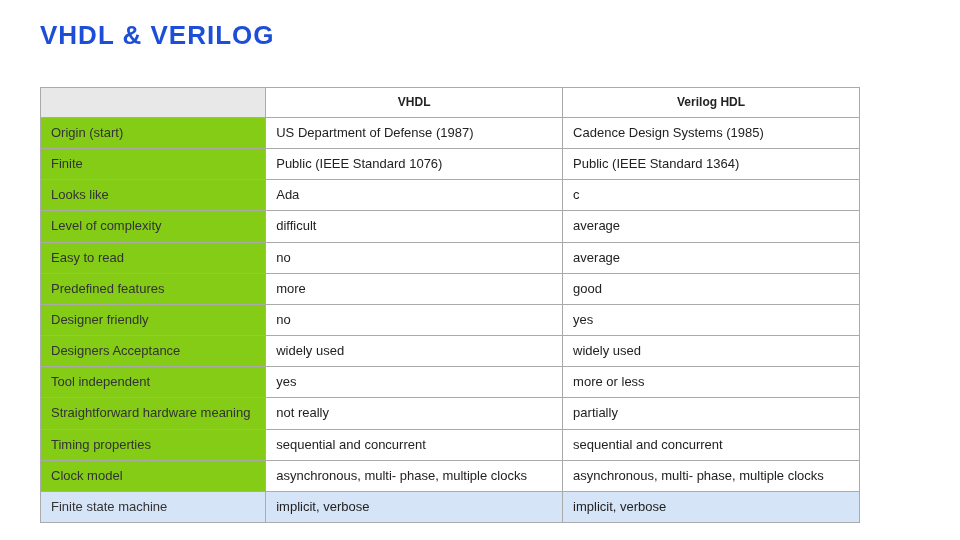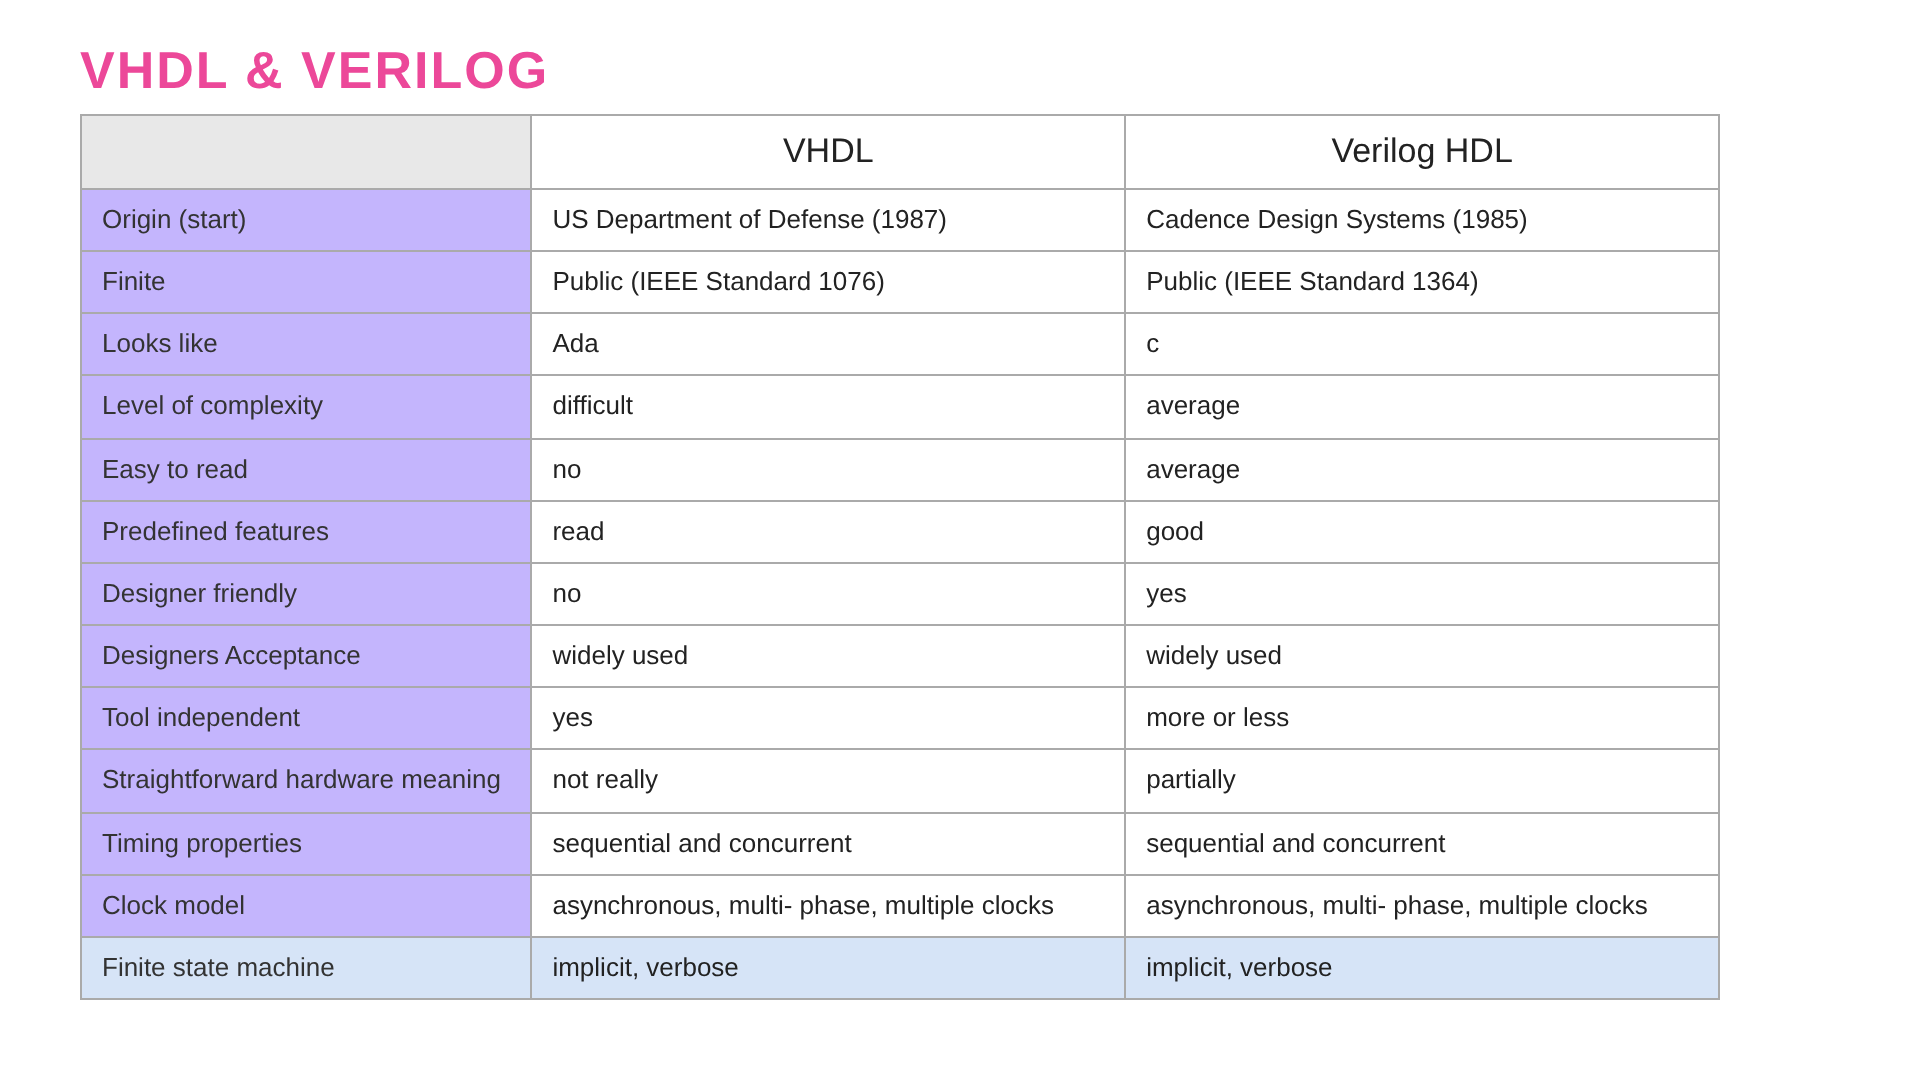--- a/index.html
+++ b/index.html
@@ -4,41 +4,41 @@
   <style>
     * { margin: 0; padding: 0; box-sizing: border-box; }
     body {
       background: #fff;
       font-family: Arial, sans-serif;
       font-size: 13px;
       color: #222;
       padding: 20px 40px;
     }
     h1 {
-      color: #ec4899;
+      color: #1d4ed8;
       font-size: 26px;
       font-weight: bold;
-      margin-bottom: 6px;
+      margin-bottom: 36px;
       letter-spacing: 1px;
     }
     table {
       border-collapse: collapse;
       width: 820px;
       border: 1.5px solid #888;
     }
     th, td {
       border: 1px solid #aaa;
       padding: 6px 10px;
       vertical-align: top;
       line-height: 1.4;
     }
     thead th {
       background: #fff;
-      font-weight: normal;
-      font-size: 17px;
+      font-weight: bold;
+      font-size: 12px;
     }
     thead th:first-child {
       background: #e8e8e8;
     }
     tbody tr td:first-child {
       background: #f5f5f0;
       font-weight: normal;
       color: #333;
     }
     .highlight-blue td {
@@ -47,21 +47,21 @@
     .highlight-blue td:first-child {
       background: #d6e4f7 !important;
     }
     tbody tr:nth-child(even) td {
       background: #fff;
     }
     tbody tr:nth-child(odd) td {
       background: #fff;
     }
     tbody tr td:first-child {
-      background: #c4b5fd;
+      background: #84cc16;
     }
   </style>
 </head>
 <body>
 
 <h1>VHDL &amp; VERILOG</h1>
 
 <table>
   <thead>
     <tr>
@@ -91,21 +91,21 @@
         <td>difficult</td>
         <td>average</td>
       </tr>
       <tr>
         <td>Easy to read</td>
         <td>no</td>
         <td>average</td>
       </tr>
       <tr>
         <td>Predefined features</td>
-        <td>read</td>
+        <td>more</td>
         <td>good</td>
       </tr>
       <tr>
         <td>Designer friendly</td>
         <td>no</td>
         <td>yes</td>
       </tr>
       <tr>
         <td>Designers Acceptance</td>
         <td>widely used</td>

